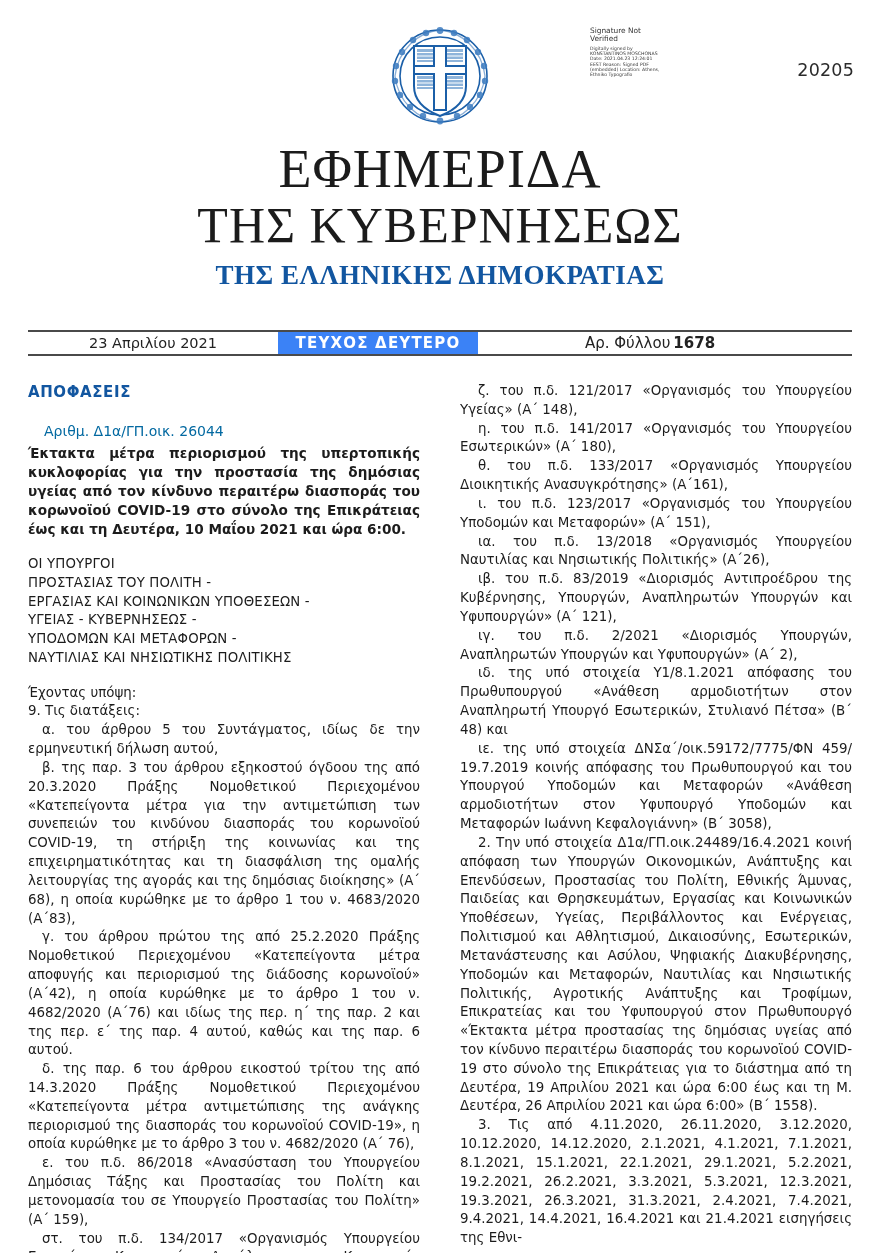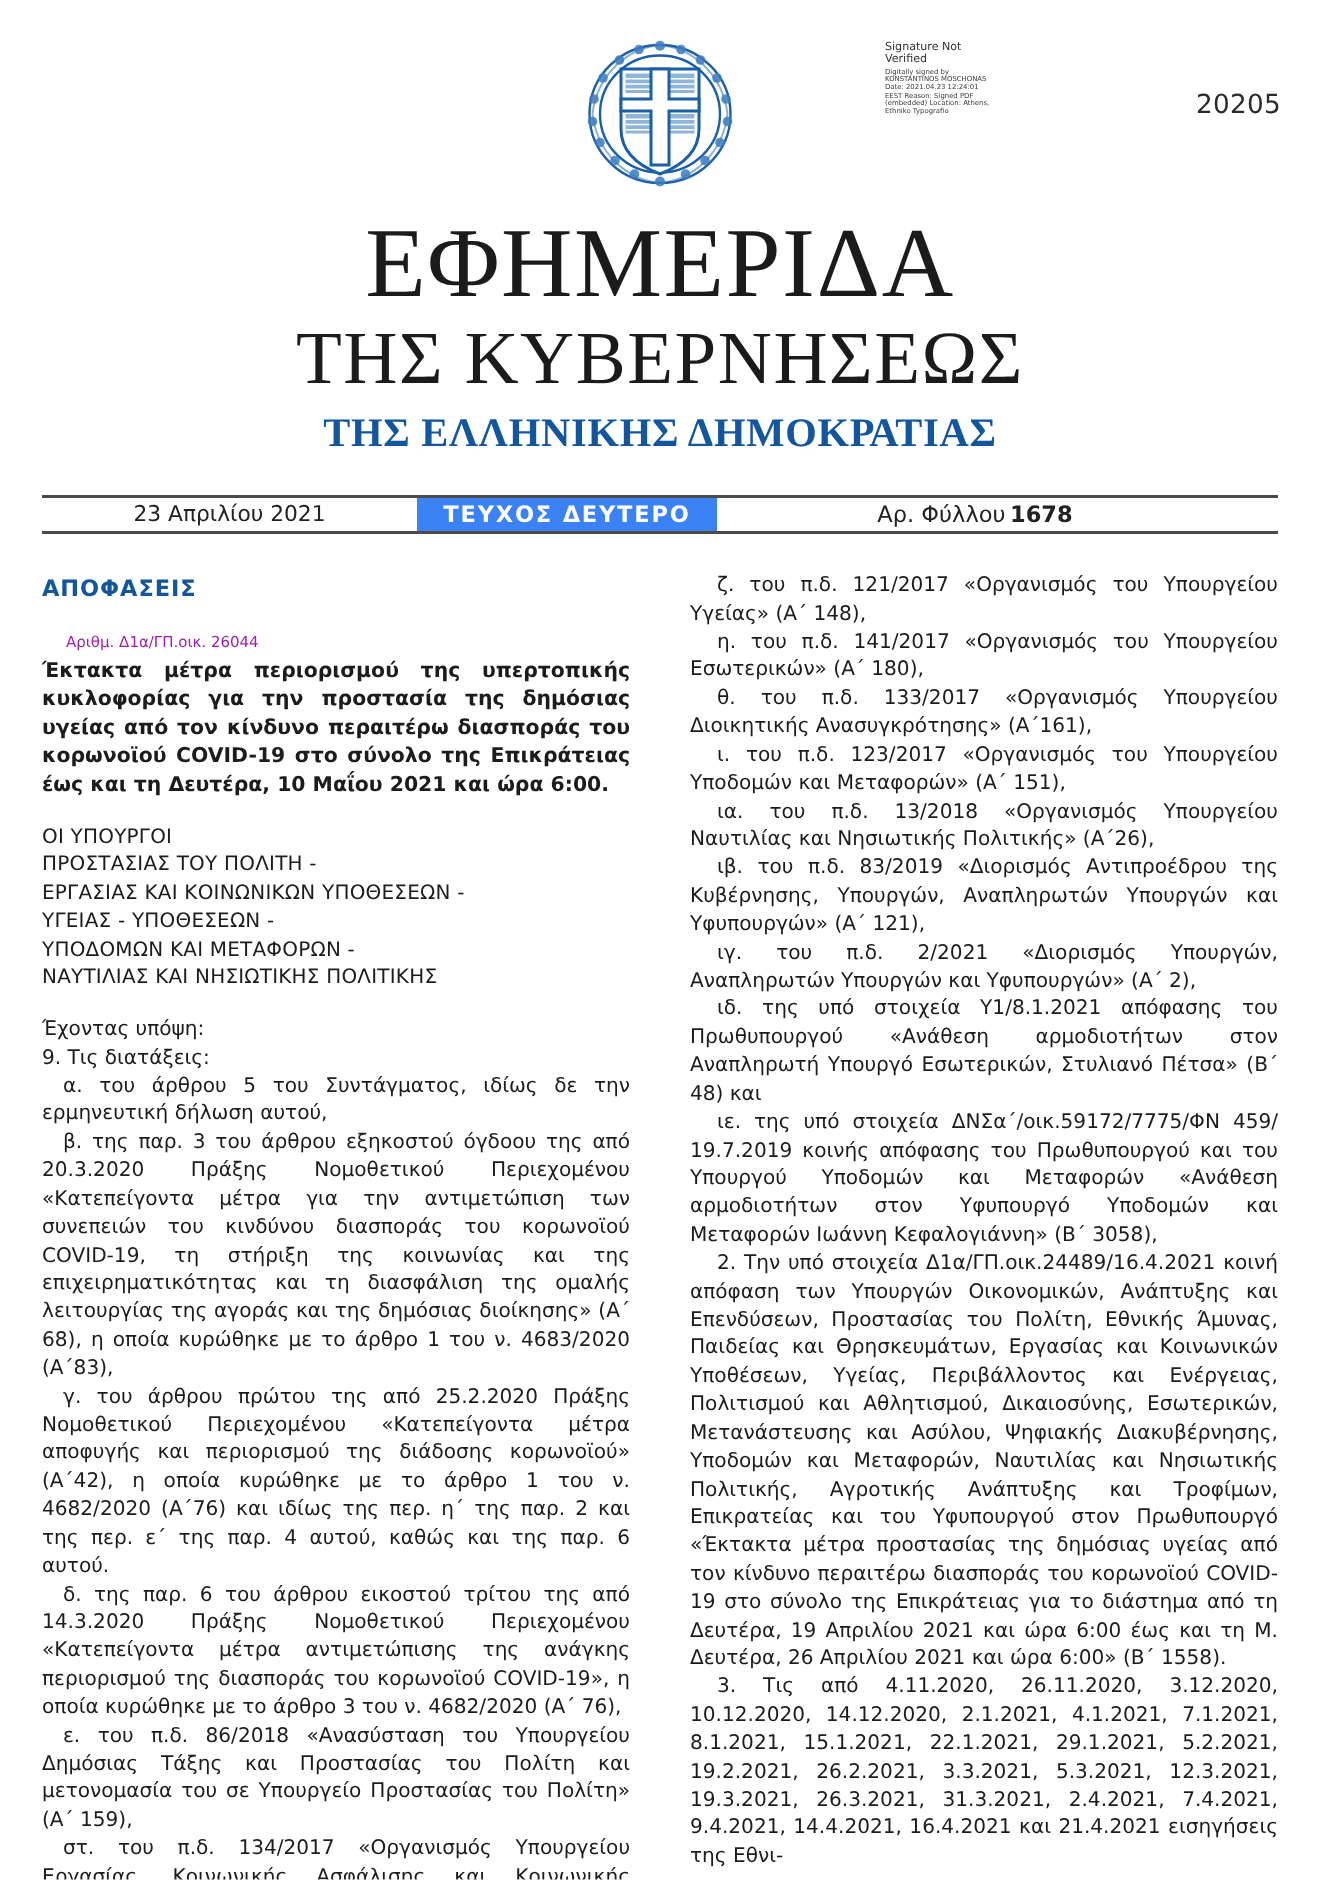--- a/index.html
+++ b/index.html
@@ -68,21 +68,21 @@
     margin-left: 12px;
   }
 
   .masthead {
     position: absolute;
     left: 0; right: 0; top: 140px;
     text-align: center;
     font-family: "Liberation Serif", "DejaVu Serif", serif;
   }
   .masthead .line1 {
-    font-size: 66px;
+    font-size: 54px;
     letter-spacing: 1px;
     color: #1b1b1b;
     line-height: 1.08;
     text-align: center;
   }
   .masthead .line2 {
     font-size: 50px;
     letter-spacing: 1px;
     color: #1b1b1b;
     line-height: 1.08;
@@ -150,22 +150,22 @@
   }
 
   .section-heading {
     color: #1256a0;
     font-weight: bold;
     font-size: 15px;
     letter-spacing: 0.6px;
     margin-bottom: 19px;
   }
   .decision-no {
-    font-size: 10px;
-    color: #a21caf;
+    font-size: 14px;
+    color: #0369a1;
     margin-bottom: 2px;
     padding-left: 16px;
   }
   .decision-title {
     font-weight: bold;
     font-size: 13.6px;
     line-height: 1.405;
     text-align: justify;
     margin-bottom: 16px;
   }
@@ -265,21 +265,21 @@
 
   <div class="col">
     <div class="section-heading">ΑΠΟΦΑΣΕΙΣ</div>
     <div class="decision-no">Αριθμ. Δ1α/ΓΠ.οικ. 26044</div>
     <div class="decision-title">Έκτακτα μέτρα περιορισμού της υπερτοπικής κυκλοφορίας για την προστασία της δημόσιας υγείας από τον κίνδυνο περαιτέρω διασποράς του κορωνοϊού COVID-19 στο σύνολο της Επικράτειας έως και τη Δευτέρα, 10 Μαΐου 2021 και ώρα 6:00.</div>
 
     <div class="ministers">
       <div>ΟΙ ΥΠΟΥΡΓΟΙ</div>
       <div>ΠΡΟΣΤΑΣΙΑΣ ΤΟΥ ΠΟΛΙΤΗ -</div>
       <div>ΕΡΓΑΣΙΑΣ ΚΑΙ ΚΟΙΝΩΝΙΚΩΝ ΥΠΟΘΕΣΕΩΝ -</div>
-      <div>ΥΓΕΙΑΣ - ΥΠΟΘΕΣΕΩΝ -</div>
+      <div>ΥΓΕΙΑΣ - ΚΥΒΕΡΝΗΣΕΩΣ -</div>
       <div>ΥΠΟΔΟΜΩΝ ΚΑΙ ΜΕΤΑΦΟΡΩΝ -</div>
       <div>ΝΑΥΤΙΛΙΑΣ ΚΑΙ ΝΗΣΙΩΤΙΚΗΣ ΠΟΛΙΤΙΚΗΣ</div>
     </div>
 
     <p class="para">Έχοντας υπόψη:</p>
     <p class="para">9. Τις διατάξεις:</p>
     <p class="para indent">α. του άρθρου 5 του Συντάγματος, ιδίως δε την ερμηνευτική δήλωση αυτού,</p>
     <p class="para indent">β. της παρ. 3 του άρθρου εξηκοστού όγδοου της από 20.3.2020 Πράξης Νομοθετικού Περιεχομένου «Κατεπείγοντα μέτρα για την αντιμετώπιση των συνεπειών του κινδύνου διασποράς του κορωνοϊού COVID-19, τη στήριξη της κοινωνίας και της επιχειρηματικότητας και τη διασφάλιση της ομαλής λειτουργίας της αγοράς και της δημόσιας διοίκησης» (Α΄ 68), η οποία κυρώθηκε με το άρθρο 1 του ν. 4683/2020 (Α΄83),</p>
     <p class="para indent">γ. του άρθρου πρώτου της από 25.2.2020 Πράξης Νομοθετικού Περιεχομένου «Κατεπείγοντα μέτρα αποφυγής και περιορισμού της διάδοσης κορωνοϊού» (Α΄42), η οποία κυρώθηκε με το άρθρο 1 του ν. 4682/2020 (Α΄76) και ιδίως της περ. η΄ της παρ. 2 και της περ. ε΄ της παρ. 4 αυτού, καθώς και της παρ. 6 αυτού.</p>
     <p class="para indent">δ. της παρ. 6 του άρθρου εικοστού τρίτου της από 14.3.2020 Πράξης Νομοθετικού Περιεχομένου «Κατεπείγοντα μέτρα αντιμετώπισης της ανάγκης περιορισμού της διασποράς του κορωνοϊού COVID-19», η οποία κυρώθηκε με το άρθρο 3 του ν. 4682/2020 (Α΄ 76),</p>

